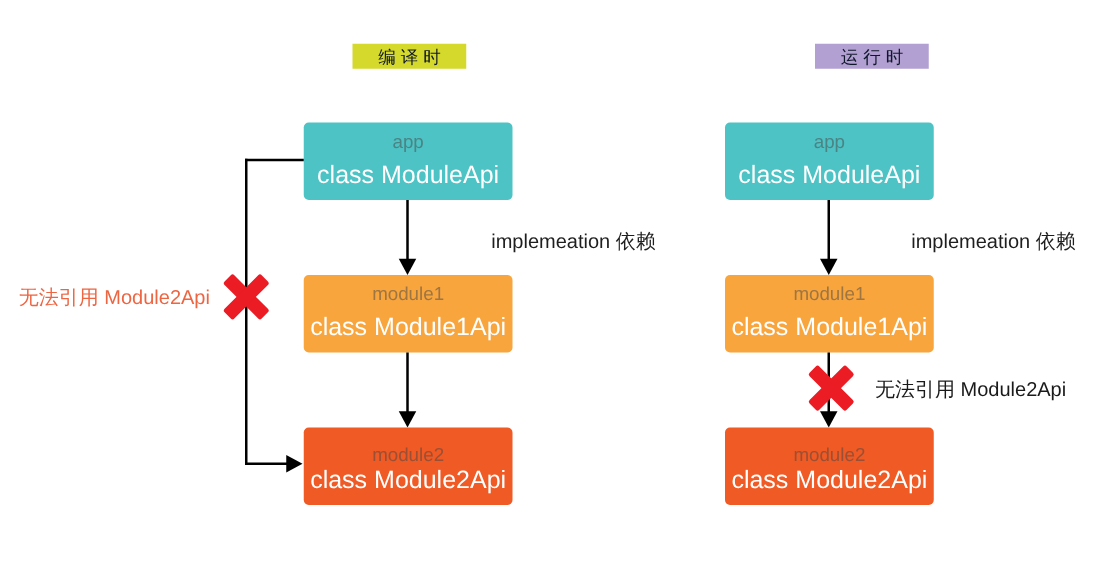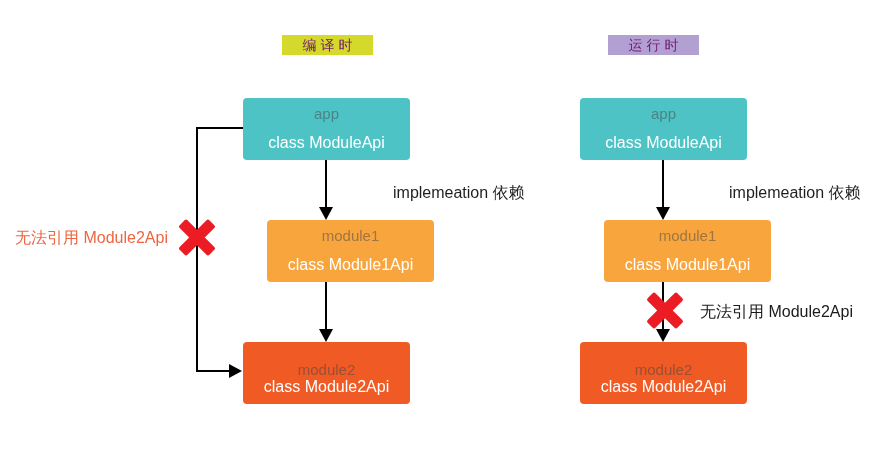--- a/index.html
+++ b/index.html
@@ -10,43 +10,43 @@
     background: #ffffff;
     font-family: "Liberation Sans", "DejaVu Sans", sans-serif;
     overflow: hidden;
   }
   .badge {
     position: absolute;
     width: 91px;
     height: 20px;
     line-height: 20px;
     text-align: center;
-    color: #701a75;
+    color: #0f172a;
     font-size: 14px;
     letter-spacing: 4px;
     text-indent: 4px;
   }
   .badge.compile { background: #d4d92b; }
   .badge.runtime { background: #b3a0d2; }
   .box {
     position: absolute;
     width: 167px;
     height: 62px;
     border-radius: 4px;
     box-sizing: border-box;
     display: flex;
     flex-direction: column;
     align-items: center;
     justify-content: space-between;
     padding: 7px 0 8px 0;
   }
   .box .name { font-size: 15px; color: rgba(70,70,70,0.5); }
-  .box .cls  { font-size: 16px; color: #ffffff; }
+  .box .cls  { font-size: 20px; color: #ffffff; }
   .box.app     { background: #4ec3c5; align-items: center; }
-  .box.module1 { background: #f8a53e; margin-left: 24px; }
+  .box.module1 { background: #f8a53e; }
   .box.module2 { background: #f05a24; justify-content: flex-end; }
   .vline { position: absolute; width: 2px; background: #000000; }
   .hline { position: absolute; height: 2px; background: #000000; }
   .arrow-down {
     position: absolute; width: 0; height: 0;
     border-left: 7px solid transparent;
     border-right: 7px solid transparent;
     border-top: 13px solid #000000;
   }
   .arrow-right {
@@ -114,21 +114,21 @@
   <div class="hline" style="left:196px; top:127px; width:47px;"></div>
   <div class="vline" style="left:196px; top:127px; height:245px;"></div>
   <div class="hline" style="left:196px; top:370px; width:34px;"></div>
   <div class="arrow-right" style="left:229px; top:364px;"></div>
   <div class="xmark" style="left:180px; top:220px;">
     <div class="bar a"></div>
     <div class="bar b"></div>
   </div>
   <div class="error-text left" style="left:15px; top:228px;">无法引用 Module2Api</div>
 
-  <div class="badge runtime" style="left:608px; top:35px;">运行时</div>
+  <div class="badge runtime" style="left:652px; top:35px;">运行时</div>
 
   <div class="box app" style="left:580px; top:98px;">
     <div class="name">app</div>
     <div class="cls">class ModuleApi</div>
   </div>
 
   <div class="vline" style="left:662px; top:160px; height:48px;"></div>
   <div class="arrow-down" style="left:656px; top:207px;"></div>
   <div class="dep-label" style="left:690px; top:183px;">implemeation 依赖</div>
 

